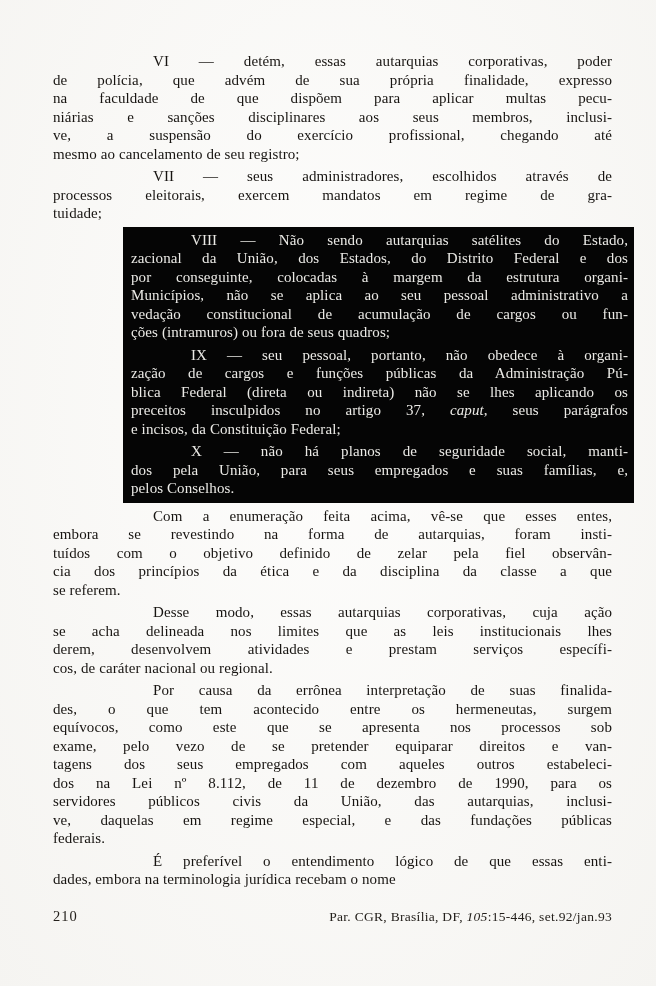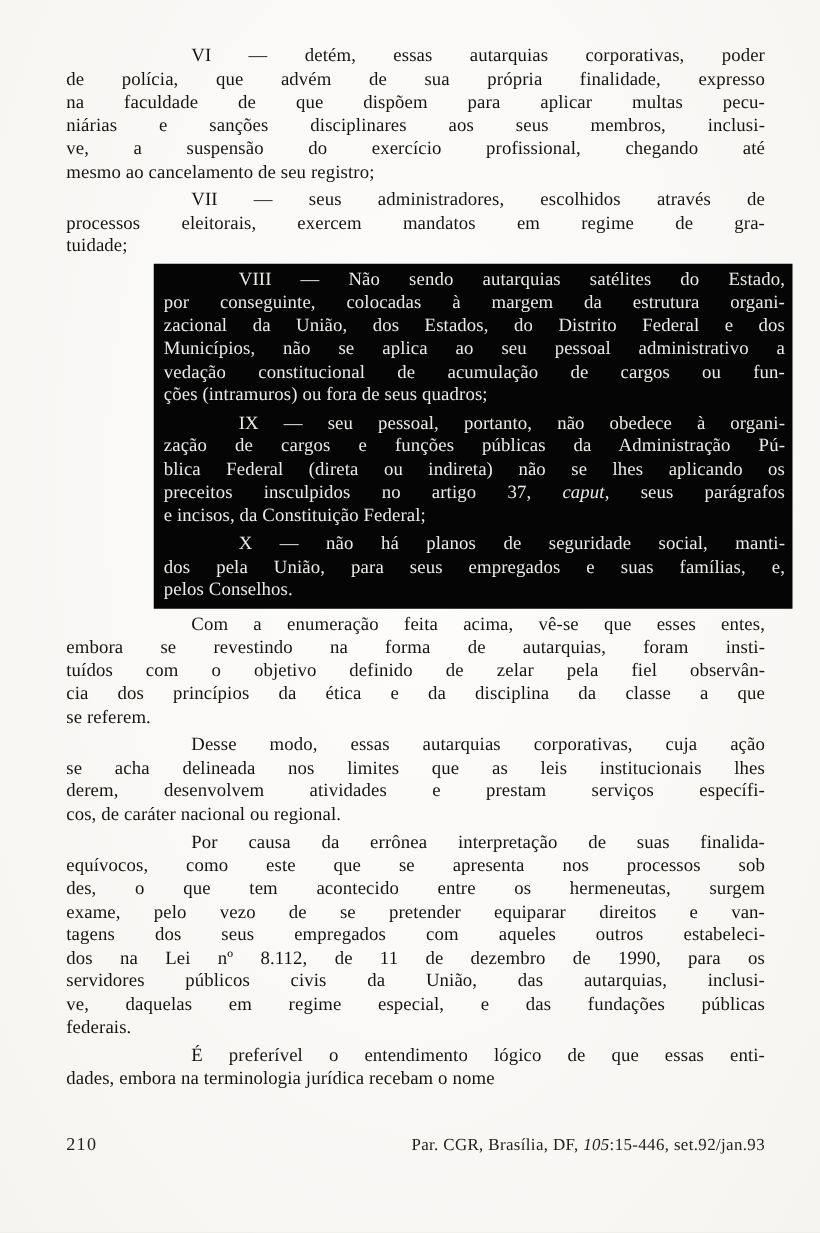--- a/index.html
+++ b/index.html
@@ -13,21 +13,21 @@
     width: 656px;
     height: 986px;
     margin: 0 auto;
     background: #fbfaf7;
     background-image: radial-gradient(ellipse at 50% 40%, rgba(255,255,255,0.6) 0%, rgba(0,0,0,0.025) 100%);
     overflow: hidden;
     color: #171411;
   }
   .content {
     position: absolute;
-    top: 36px;
+    top: 52px;
     left: 53px;
     width: 559px;
   }
   .paragraph {
     margin: 0 0 4px 0;
     font-size: 15px;
     line-height: 18.5px;
     letter-spacing: 0.1px;
   }
   .line {
@@ -93,22 +93,22 @@
         <div class="line last">mesmo ao cancelamento de seu registro;</div>
       </div>
       <div class="paragraph">
         <div class="line first">VII — seus administradores, escolhidos através de</div>
         <div class="line">processos eleitorais, exercem mandatos em regime de gra-</div>
         <div class="line last">tuidade;</div>
       </div>
       <div class="highlight-block">
         <div class="paragraph">
           <div class="line first">VIII — Não sendo autarquias satélites do Estado,</div>
+          <div class="line">zacional da União, dos Estados, do Distrito Federal e dos</div>
           <div class="line">por conseguinte, colocadas à margem da estrutura organi-</div>
-          <div class="line">zacional da União, dos Estados, do Distrito Federal e dos</div>
           <div class="line">Municípios, não se aplica ao seu pessoal administrativo a</div>
           <div class="line">vedação constitucional de acumulação de cargos ou fun-</div>
           <div class="line last">ções (intramuros) ou fora de seus quadros;</div>
         </div>
         <div class="paragraph">
           <div class="line first">IX — seu pessoal, portanto, não obedece à organi-</div>
           <div class="line">zação de cargos e funções públicas da Administração Pú-</div>
           <div class="line">blica Federal (direta ou indireta) não se lhes aplicando os</div>
           <div class="line">preceitos insculpidos no artigo 37, <i>caput</i>, seus parágrafos</div>
           <div class="line last">e incisos, da Constituição Federal;</div>
@@ -127,22 +127,22 @@
         <div class="line last">se referem.</div>
       </div>
       <div class="paragraph">
         <div class="line first">Desse modo, essas autarquias corporativas, cuja ação</div>
         <div class="line">se acha delineada nos limites que as leis institucionais lhes</div>
         <div class="line">derem, desenvolvem atividades e prestam serviços específi-</div>
         <div class="line last">cos, de caráter nacional ou regional.</div>
       </div>
       <div class="paragraph">
         <div class="line first">Por causa da errônea interpretação de suas finalida-</div>
+        <div class="line">des, o que tem acontecido entre os hermeneutas, surgem</div>
         <div class="line">equívocos, como este que se apresenta nos processos sob</div>
-        <div class="line">des, o que tem acontecido entre os hermeneutas, surgem</div>
         <div class="line">exame, pelo vezo de se pretender equiparar direitos e van-</div>
         <div class="line">tagens dos seus empregados com aqueles outros estabeleci-</div>
         <div class="line">dos na Lei nº 8.112, de 11 de dezembro de 1990, para os</div>
         <div class="line">servidores públicos civis da União, das autarquias, inclusi-</div>
         <div class="line">ve, daquelas em regime especial, e das fundações públicas</div>
         <div class="line last">federais.</div>
       </div>
       <div class="paragraph">
         <div class="line first">É preferível o entendimento lógico de que essas enti-</div>
         <div class="line last">dades, embora na terminologia jurídica recebam o nome</div>

